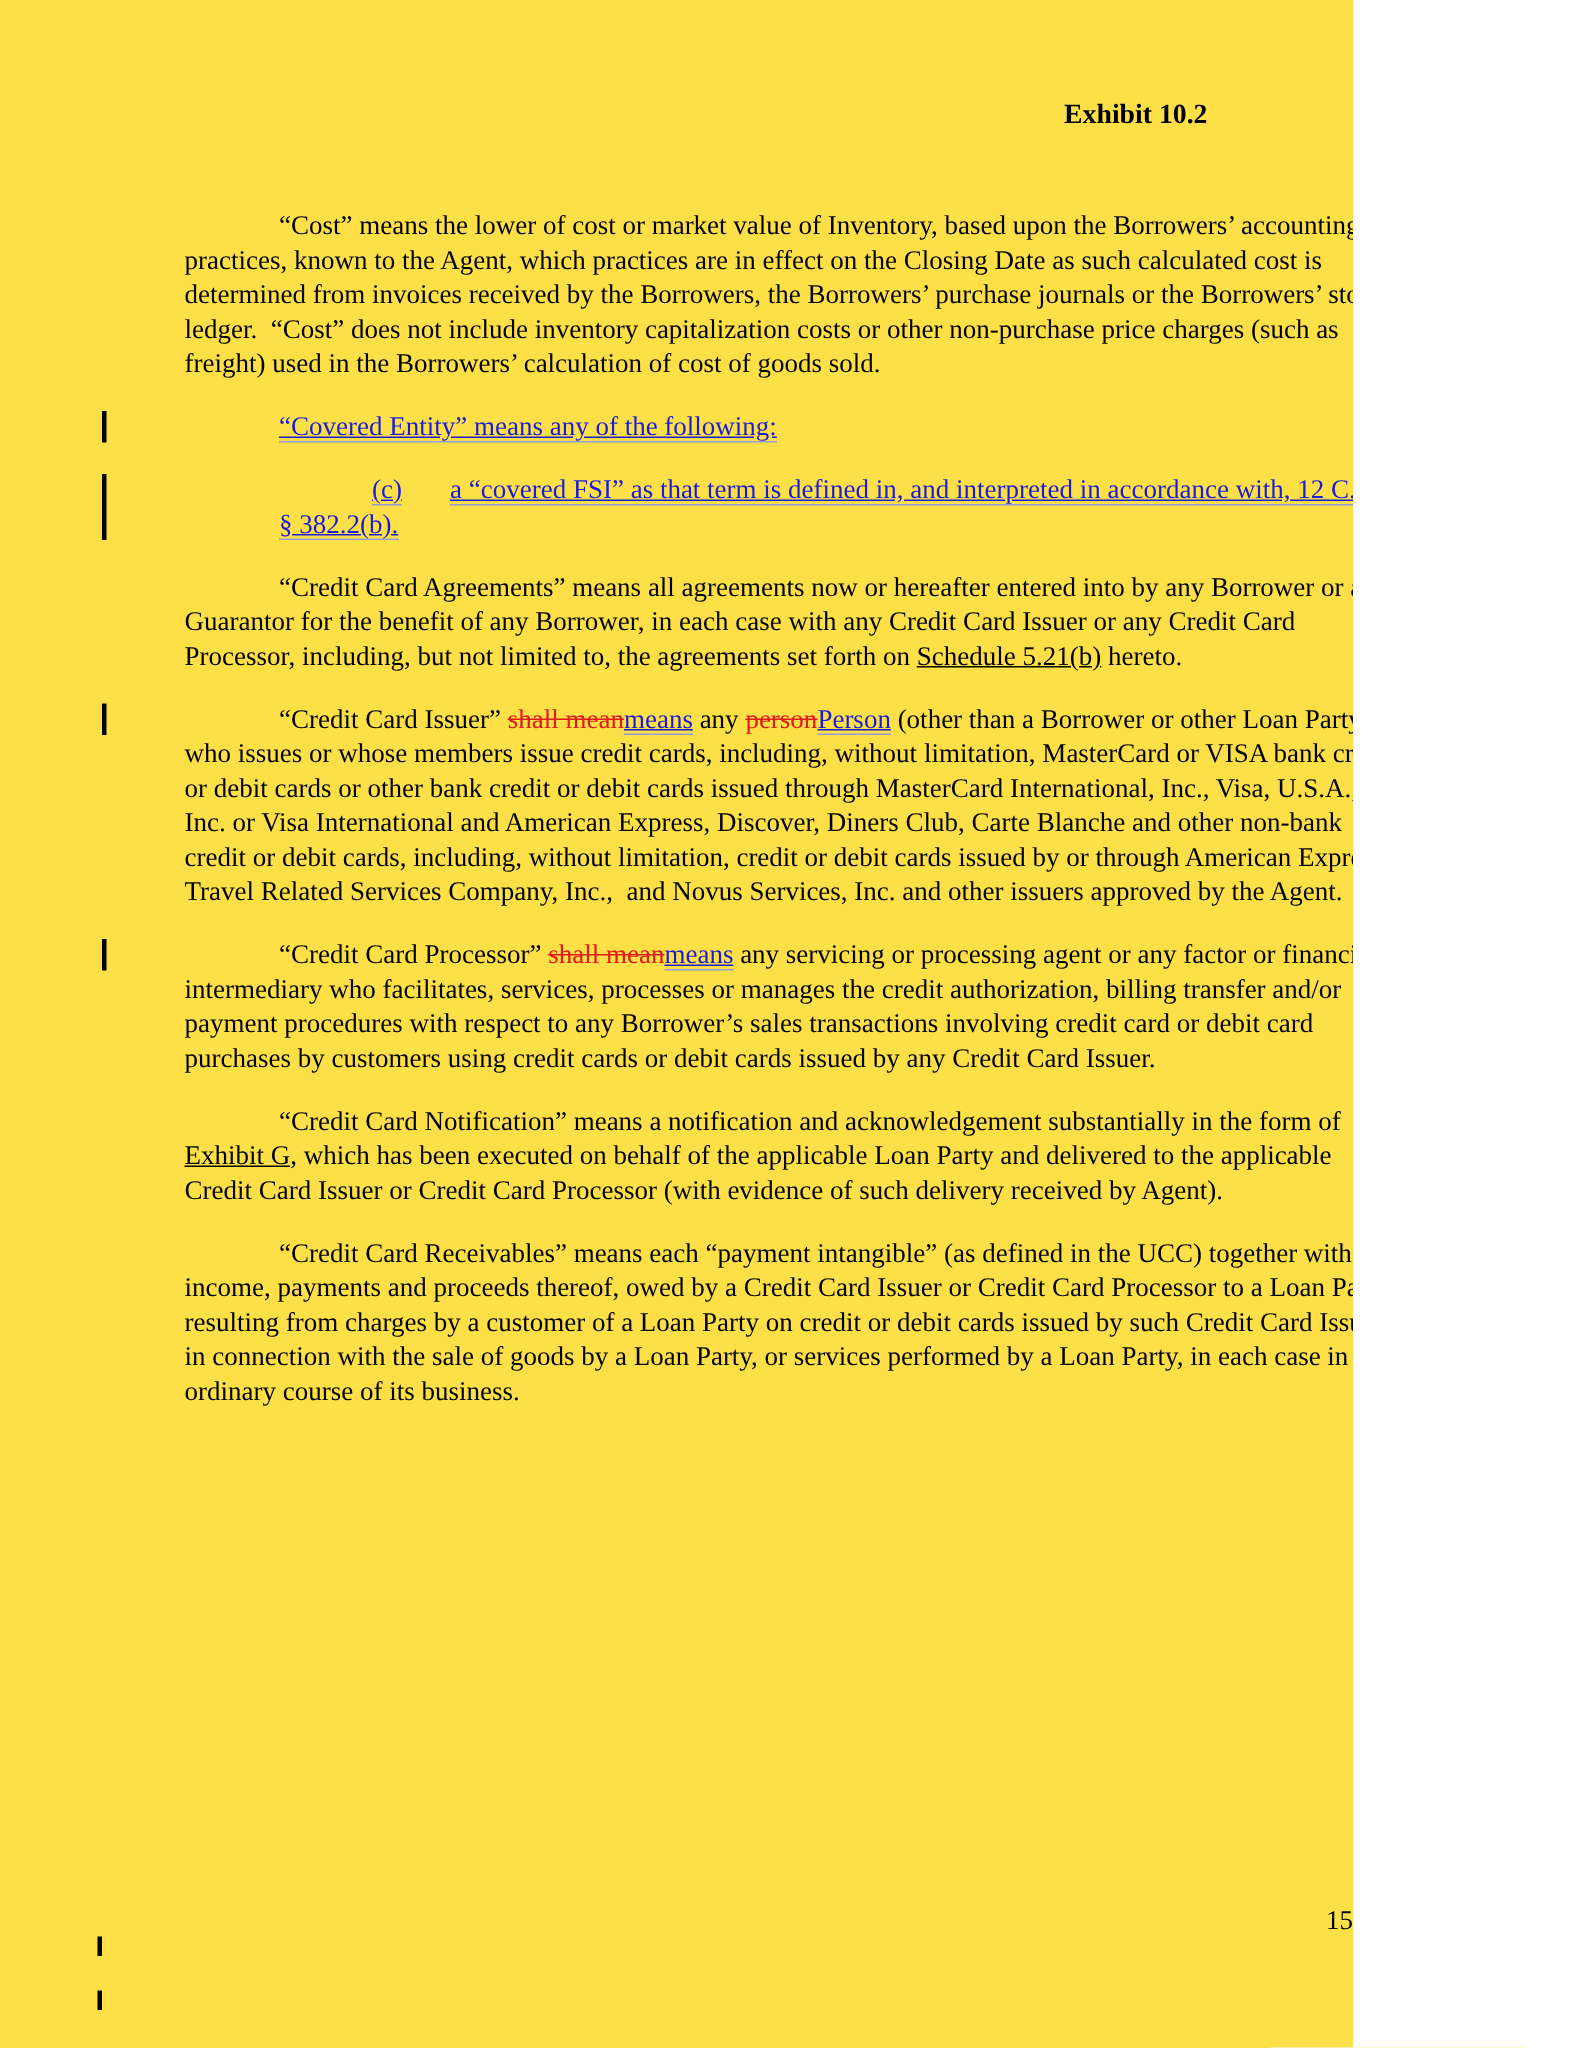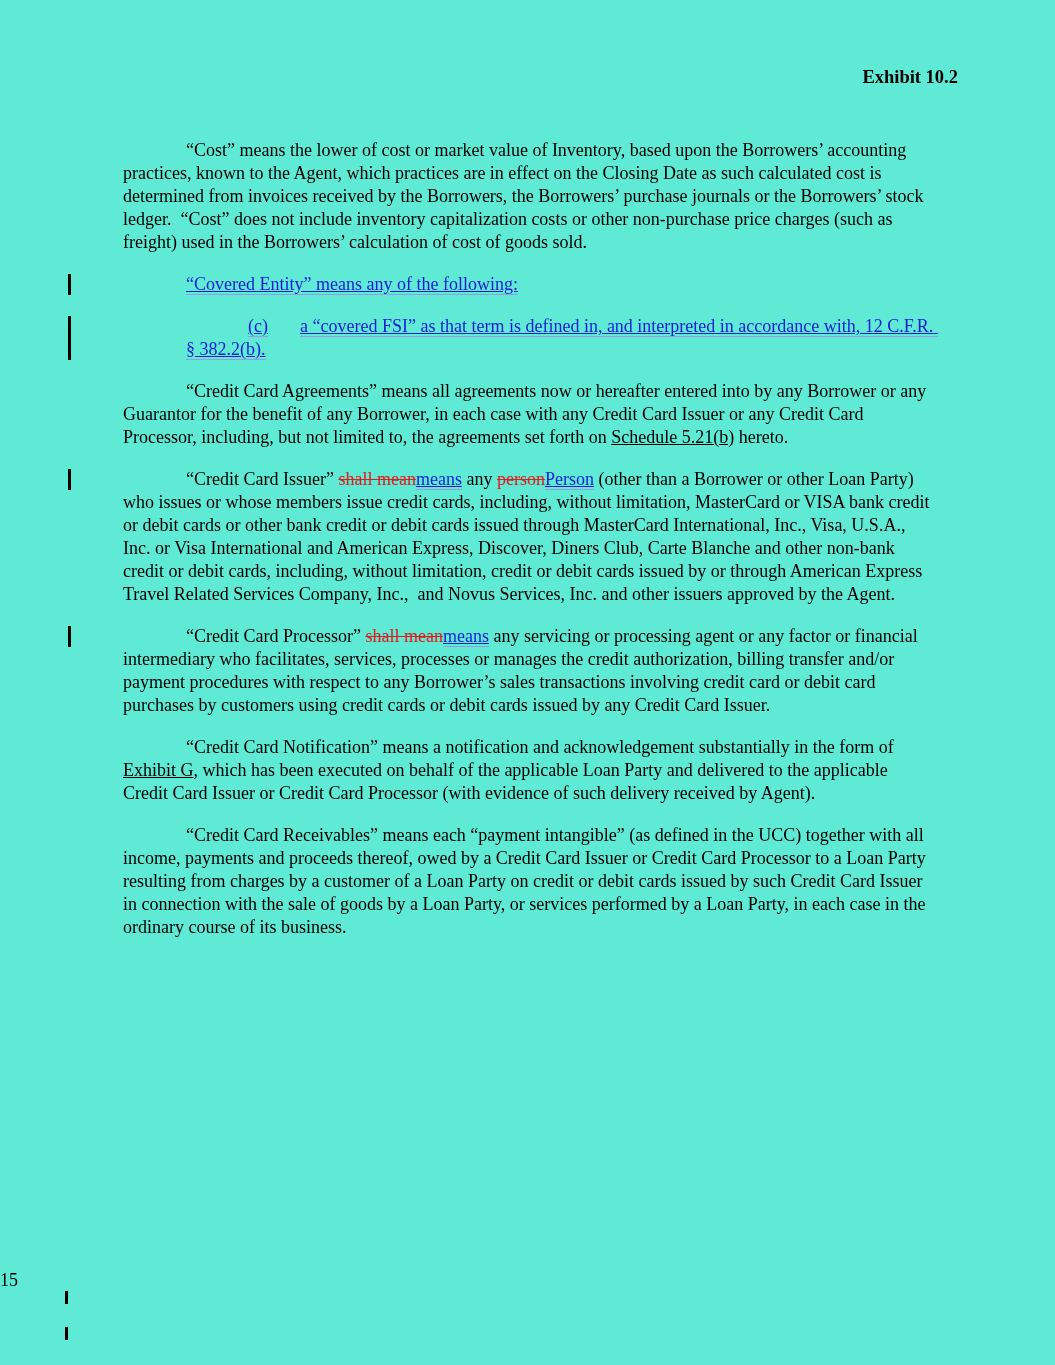--- a/index.html
+++ b/index.html
@@ -1,21 +1,21 @@
 <!DOCTYPE html>
 <html style="--insert: #1c1cd6; --delete: #e01b1b;"><head>
 <meta charset="utf-8">
 <title>Exhibit 10.2 — Page 15</title>
 <style>
   * { margin:0; padding:0; box-sizing:border-box; }
   html,body { background:#ffffff; }
   .page {
     position:relative;
-    width:1055px; height:1365px;
-    background:#5eead4;
+    width:902px; height:1365px;
+    background:#fde047;
     font-family:"Liberation Serif", serif;
     font-size:18px; line-height:23px;
     color:#000;
     overflow:hidden;
   }
   .exhibit-label {
     position:absolute; top:66px; right:97px;
     font-weight:bold; font-size:18.5px;
   }
   .content {
@@ -40,21 +40,21 @@
   .run-tab { display:inline-block; width:32px; border-bottom:none; }
   
   .changebar {
     position:absolute; width:2.5px; background:#000;
   }
   .changebar.full  { left:-55px; top:1px; height:calc(100% - 2px); }
   .changebar.first { left:-55px; top:1px; height:21px; }
   p.para.sub .changebar.full { left:-118px; }
   .page-number {
     position:absolute; top:1269px; left:0; width:100%;
-    text-align:left; font-size:18px;
+    text-align:right; font-size:18px;
   }
   .bottom-bar { position:absolute; left:65px; width:2.5px; height:13px; background:#000; }
   .bottom-bar.b1 { top:1291px; }
   .bottom-bar.b2 { top:1327px; }
 </style>
 </head>
 <body>
 
 <div class="page">
 

